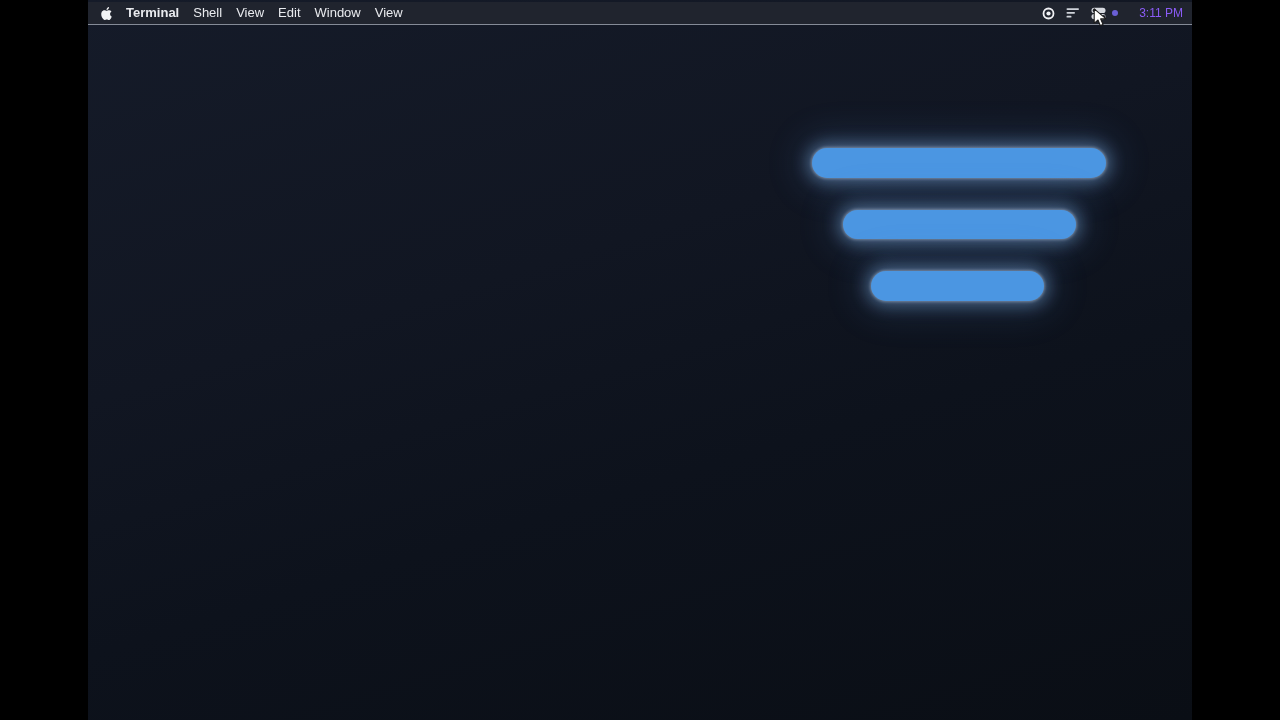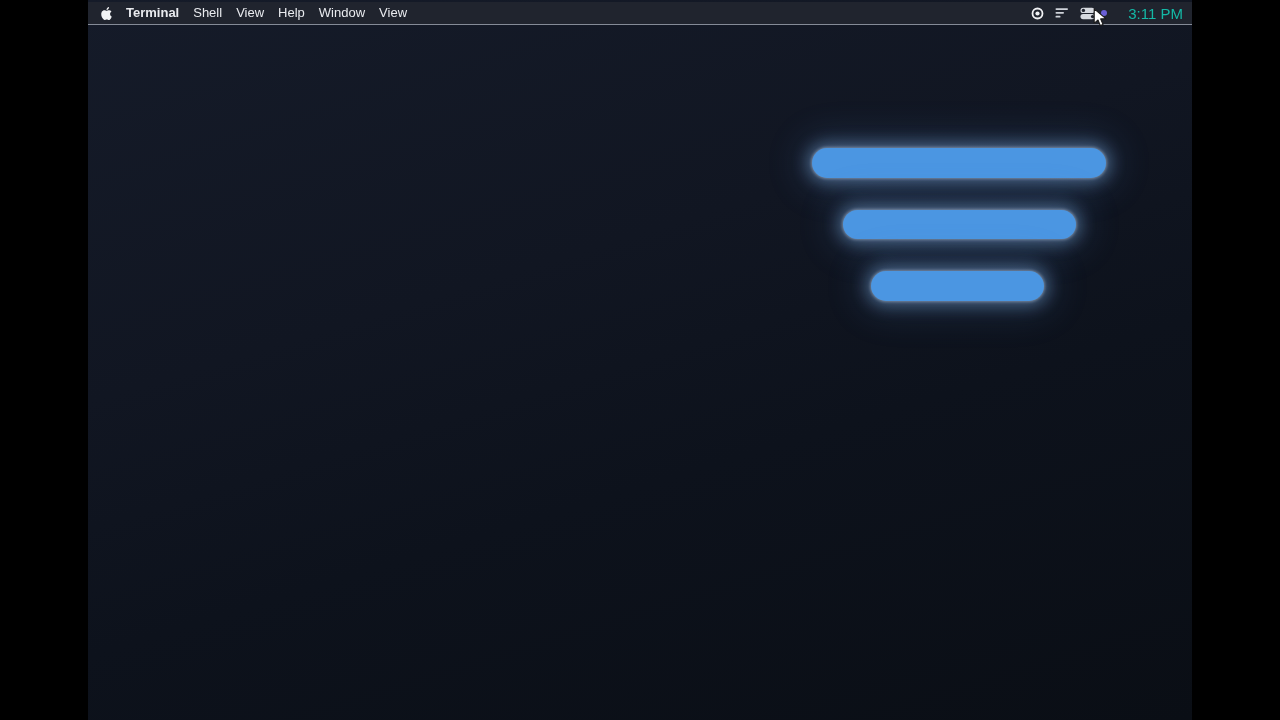--- a/index.html
+++ b/index.html
@@ -38,21 +38,21 @@
   .apple-menu { display: flex; align-items: center; margin-right: -1px; }
   .apple-menu svg { display: block; }
 
   .mb-right { display: flex; align-items: center; column-gap: 11px; height: 100%; }
   .mb-icon { display: flex; align-items: center; justify-content: center; }
   .notif-dot {
     width: 6px; height: 6px; border-radius: 50%;
     background: #6a5fd6;
     margin-left: -6px;
   }
-  .mb-time { white-space: nowrap; font-size: 15px; color: #14b8a6; margin-left: 10px; }
+  .mb-time { white-space: nowrap; font-size: 12px; color: #8b5cf6; margin-left: 10px; }
 
   
   .logo-bar {
     position: absolute;
     background: #4b96e2;
     border-radius: 16px;
     box-shadow:
       0 0 3px 1px rgba(225, 238, 255, 0.35),
       0 0 16px 5px rgba(140, 190, 245, 0.40),
       0 0 36px 13px rgba(90, 145, 215, 0.16);
@@ -75,21 +75,21 @@
         <div class="mb-item apple-menu">
           <span>
             <svg width="13" height="15" viewBox="0 0 24 24" fill="#f2f3f5">
               <path d="M12.152 6.896c-.948 0-2.415-1.078-3.96-1.04-2.04.027-3.91 1.183-4.961 3.014-2.117 3.675-.546 9.103 1.519 12.09 1.013 1.454 2.208 3.09 3.792 3.03 1.52-.065 2.09-.987 3.935-.987 1.831 0 2.35.987 3.96.948 1.637-.026 2.676-1.48 3.676-2.948 1.156-1.688 1.636-3.325 1.662-3.415-.039-.013-3.182-1.221-3.22-4.857-.026-3.04 2.48-4.494 2.597-4.559-1.429-2.09-3.623-2.324-4.39-2.376-2-.156-3.675 1.09-4.61 1.09zM15.53 3.83c.843-1.012 1.4-2.427 1.245-3.83-1.207.052-2.662.805-3.532 1.818-.78.896-1.454 2.338-1.273 3.714 1.338.104 2.715-.688 3.559-1.701"></path>
             </svg>
           </span>
         </div>
         <div class="mb-item bold">Terminal</div>
         <div class="mb-item">Shell</div>
         <div class="mb-item">View</div>
-        <div class="mb-item">Help</div>
+        <div class="mb-item">Edit</div>
         <div class="mb-item">Window</div>
         <div class="mb-item">View</div>
       </div>
 
       <div class="mb-right">
         <div class="mb-icon">
           <svg width="13" height="13" viewBox="0 0 13 13">
             <circle cx="6.5" cy="6.5" r="5" fill="none" stroke="#f0f1f4" stroke-width="1.8"></circle>
             <circle cx="6.5" cy="6.5" r="2.1" fill="#f0f1f4"></circle>
           </svg>

